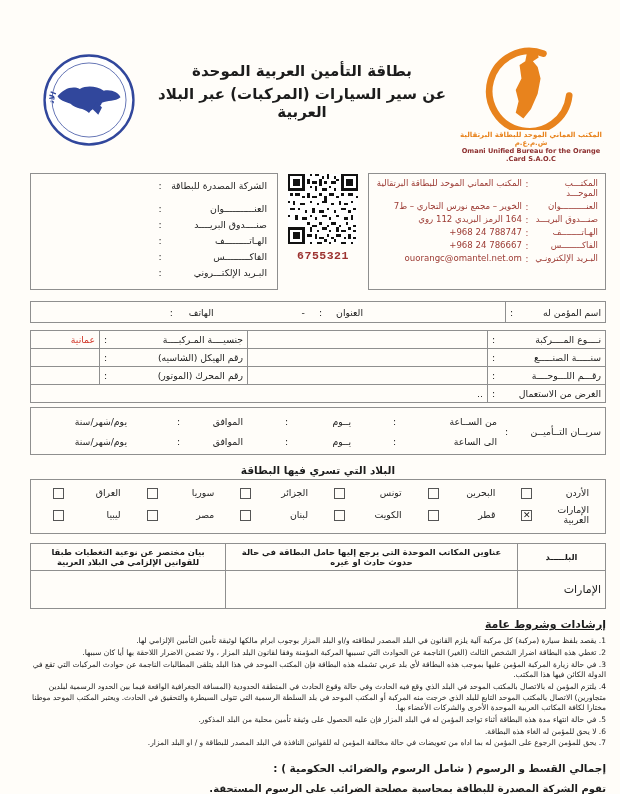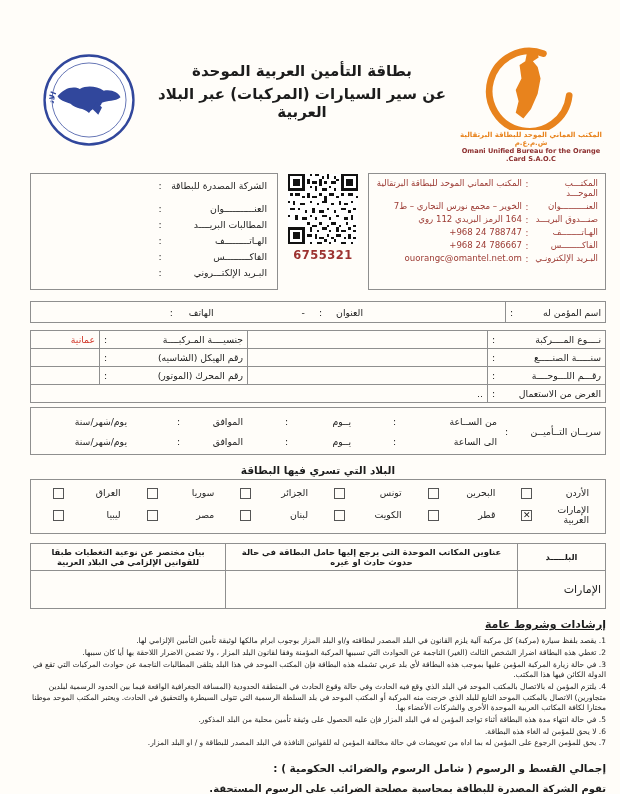--- a/index.html
+++ b/index.html
@@ -28,21 +28,21 @@
 
   
   .info-row { display:flex; margin-top:10px; gap:7px; align-items:stretch; }
   .box { border:1px solid #8f8f8f; background:#fffdf9; }
   .bureau-box { width:238px; padding:5px 7px; color:#9c3a33; font-size:8.6px; }
   .bureau-box .row, .issuer-box .row { display:flex; margin-bottom:3px; align-items:flex-start; }
   .bureau-box .lab { width:66px; line-height:1.15; }
   .bureau-box .col { width:10px; text-align:center; }
   .bureau-box .val { flex:1; text-align:right; line-height:1.15; }
   .ltr { direction:ltr; unicode-bidi:embed; }
-  .qr-block { width:76px; text-align:center; padding-top:1px; }
+  .qr-block { width:76px; text-align:center; padding-top:1px;font-family:Liberation Mono, monospace; }
   .qr-num { font-size:11.5px; font-weight:bold; color:#9c3230; letter-spacing:0.5px; direction:ltr; }
   .issuer-box { flex:1; padding:6px 10px; font-size:9.3px; }
   .issuer-box .lab { width:102px; }
   .issuer-box .col { width:10px; text-align:center; }
   .issuer-box .val { flex:1; }
   .issuer-box .row { margin-bottom:5px; }
   .issuer-box .row.first { margin-bottom:12px; }
 
   
   .insured { border:1px solid #8f8f8f; margin-top:11px; height:22px; display:flex; align-items:center; font-size:9.3px; }
@@ -209,21 +209,21 @@
         <span class="lab">الشركة المصدرة للبطاقة</span>
         <span class="col">:</span>
         <span class="val"></span>
       </div>
       <div class="row">
         <span class="lab">العنـــــــــــوان</span>
         <span class="col">:</span>
         <span class="val"></span>
       </div>
       <div class="row">
-        <span class="lab">المطالبات البريــــد</span>
+        <span class="lab">صنــــدوق البريــــد</span>
         <span class="col">:</span>
         <span class="val"></span>
       </div>
       <div class="row">
         <span class="lab">الهـاتـــــــــف</span>
         <span class="col">:</span>
         <span class="val"></span>
       </div>
       <div class="row">
         <span class="lab">الفاكـــــــــس</span>

